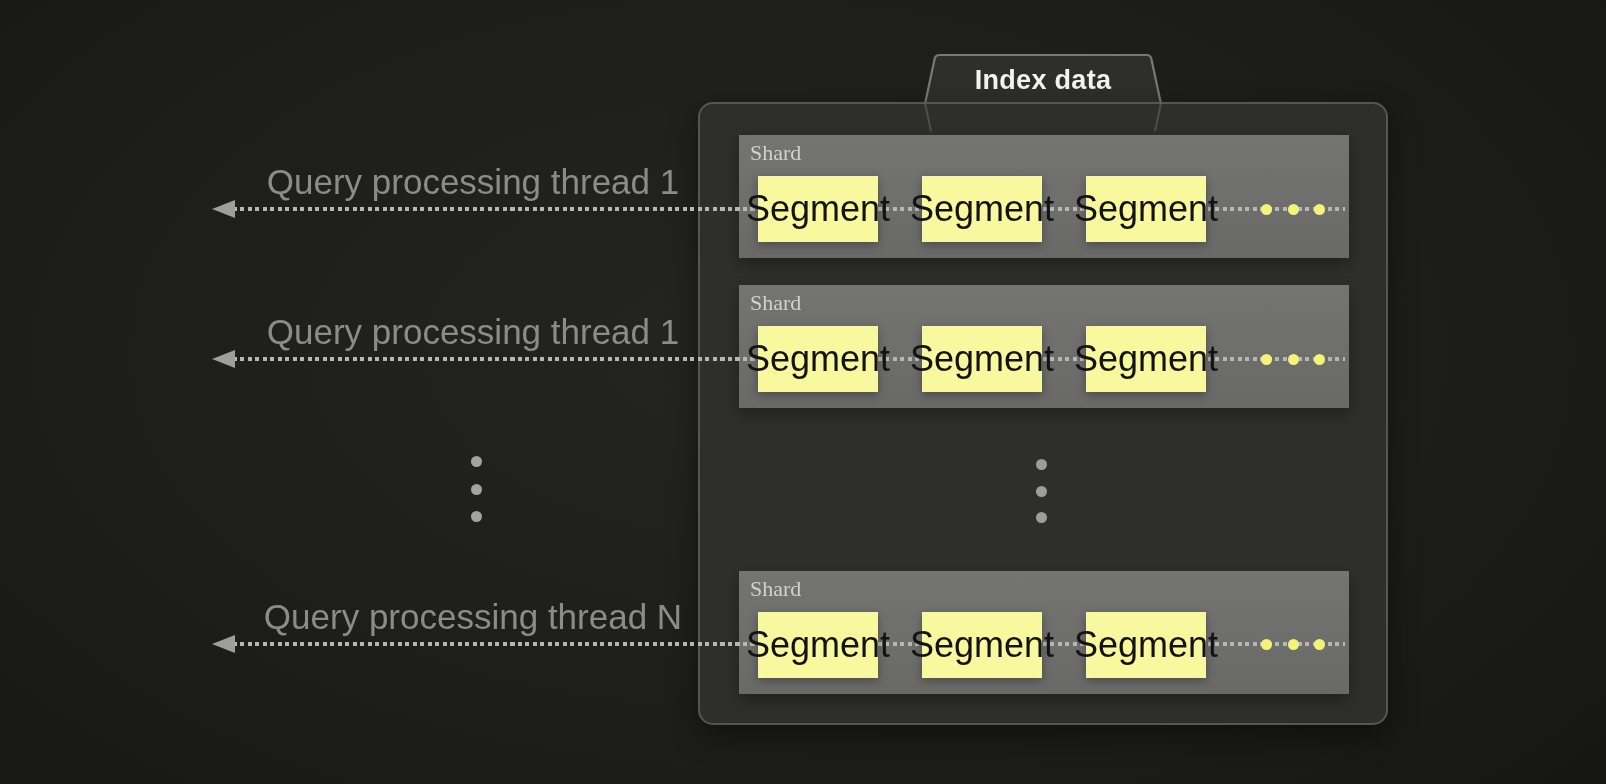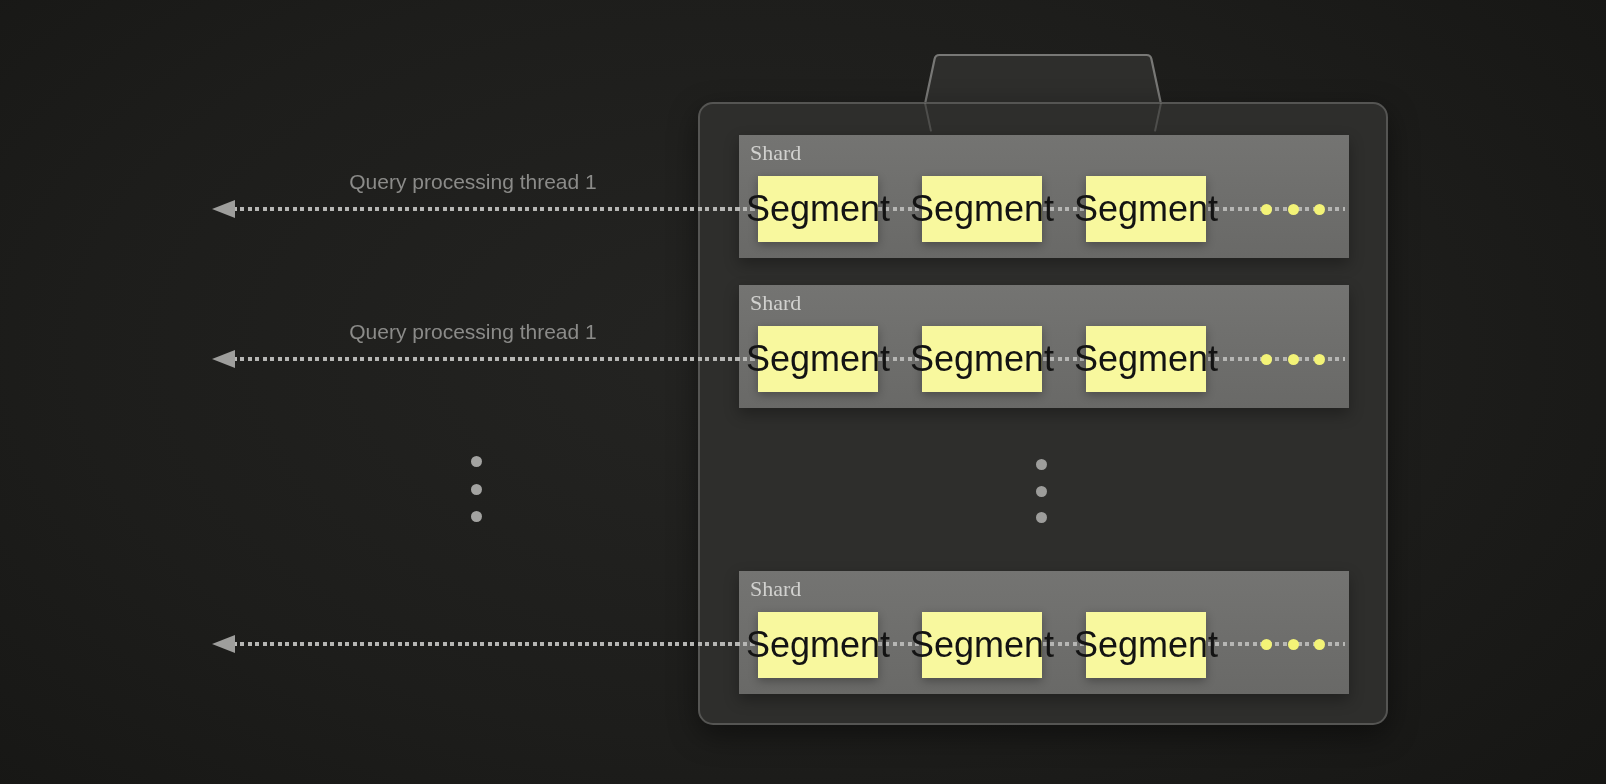--- a/index.html
+++ b/index.html
@@ -39,21 +39,21 @@
     position:absolute;left:233px;width:1112px;height:4px;z-index:4;
     background:repeating-linear-gradient(90deg,#b6b6b4 0 4px,transparent 4px 7.5px);
   }
   .arrowhead{
     position:absolute;left:212px;width:0;height:0;z-index:4;
     border-top:9.5px solid transparent;border-bottom:9.5px solid transparent;
     border-right:23px solid #9e9e9c;
   }
   .thread-label{
     position:absolute;left:208px;width:530px;height:32px;line-height:32px;text-align:center;
-    font-size:21px;color:#8b8b89;z-index:4;
+    font-size:35px;color:#8b8b89;z-index:4;
   }
   
   .segment{
     position:absolute;width:120px;height:66px;z-index:5;background:#f8f89e;
     display:flex;align-items:center;justify-content:center;
     font-size:36px;color:#131313;box-shadow:0 3px 9px rgba(0,0,0,.30);
   }
   .seg-c1{left:758px;} .seg-c2{left:922px;} .seg-c3{left:1086px;}
   .seg-r1{top:176px;} .seg-r2{top:326px;} .seg-r3{top:612px;}
   
@@ -64,20 +64,21 @@
 </style>
 </head>
 <body>
 
 <div class="stage">
 
   <svg class="tab-svg" viewBox="0 0 266 52" aria-hidden="true">
     <path d="M 15 52 L 24.6 7 Q 25.4 3 29.4 3 L 236.6 3 Q 240.6 3 241.4 7 L 251 52 Z" fill="#2e2e2c"></path>
     <path d="M 15 52 L 24.6 7 Q 25.4 3 29.4 3 L 236.6 3 Q 240.6 3 241.4 7 L 251 52" fill="none" stroke="#787876" stroke-width="2.2"></path>
   </svg>
+  <div class="tab-label">Index data</div>
 
   <div class="container"></div>
   <div class="tab-ext left"></div>
   <div class="tab-ext right"></div>
 
   <div class="shard shard1">
     <span class="shard-label">Shard</span>
   </div>
   <div class="shard shard2">
     <span class="shard-label">Shard</span>
@@ -88,20 +89,21 @@
 
   <div class="dotline" style="top:207px"></div>
   <div class="dotline" style="top:357px"></div>
   <div class="dotline" style="top:642px"></div>
   <div class="arrowhead" style="top:199.5px"></div>
   <div class="arrowhead" style="top:349.5px"></div>
   <div class="arrowhead" style="top:634.5px"></div>
 
   <div class="thread-label" style="top:166px">Query processing thread 1</div>
   <div class="thread-label" style="top:316px">Query processing thread 1</div>
+  <div class="thread-label" style="top:601px">Query processing thread N</div>
 
   <div class="segment seg-c1 seg-r1">Segment</div>
   <div class="segment seg-c2 seg-r1">Segment</div>
   <div class="segment seg-c3 seg-r1">Segment</div>
 
   <div class="segment seg-c1 seg-r2">Segment</div>
   <div class="segment seg-c2 seg-r2">Segment</div>
   <div class="segment seg-c3 seg-r2">Segment</div>
 
   <div class="segment seg-c1 seg-r3">Segment</div>

